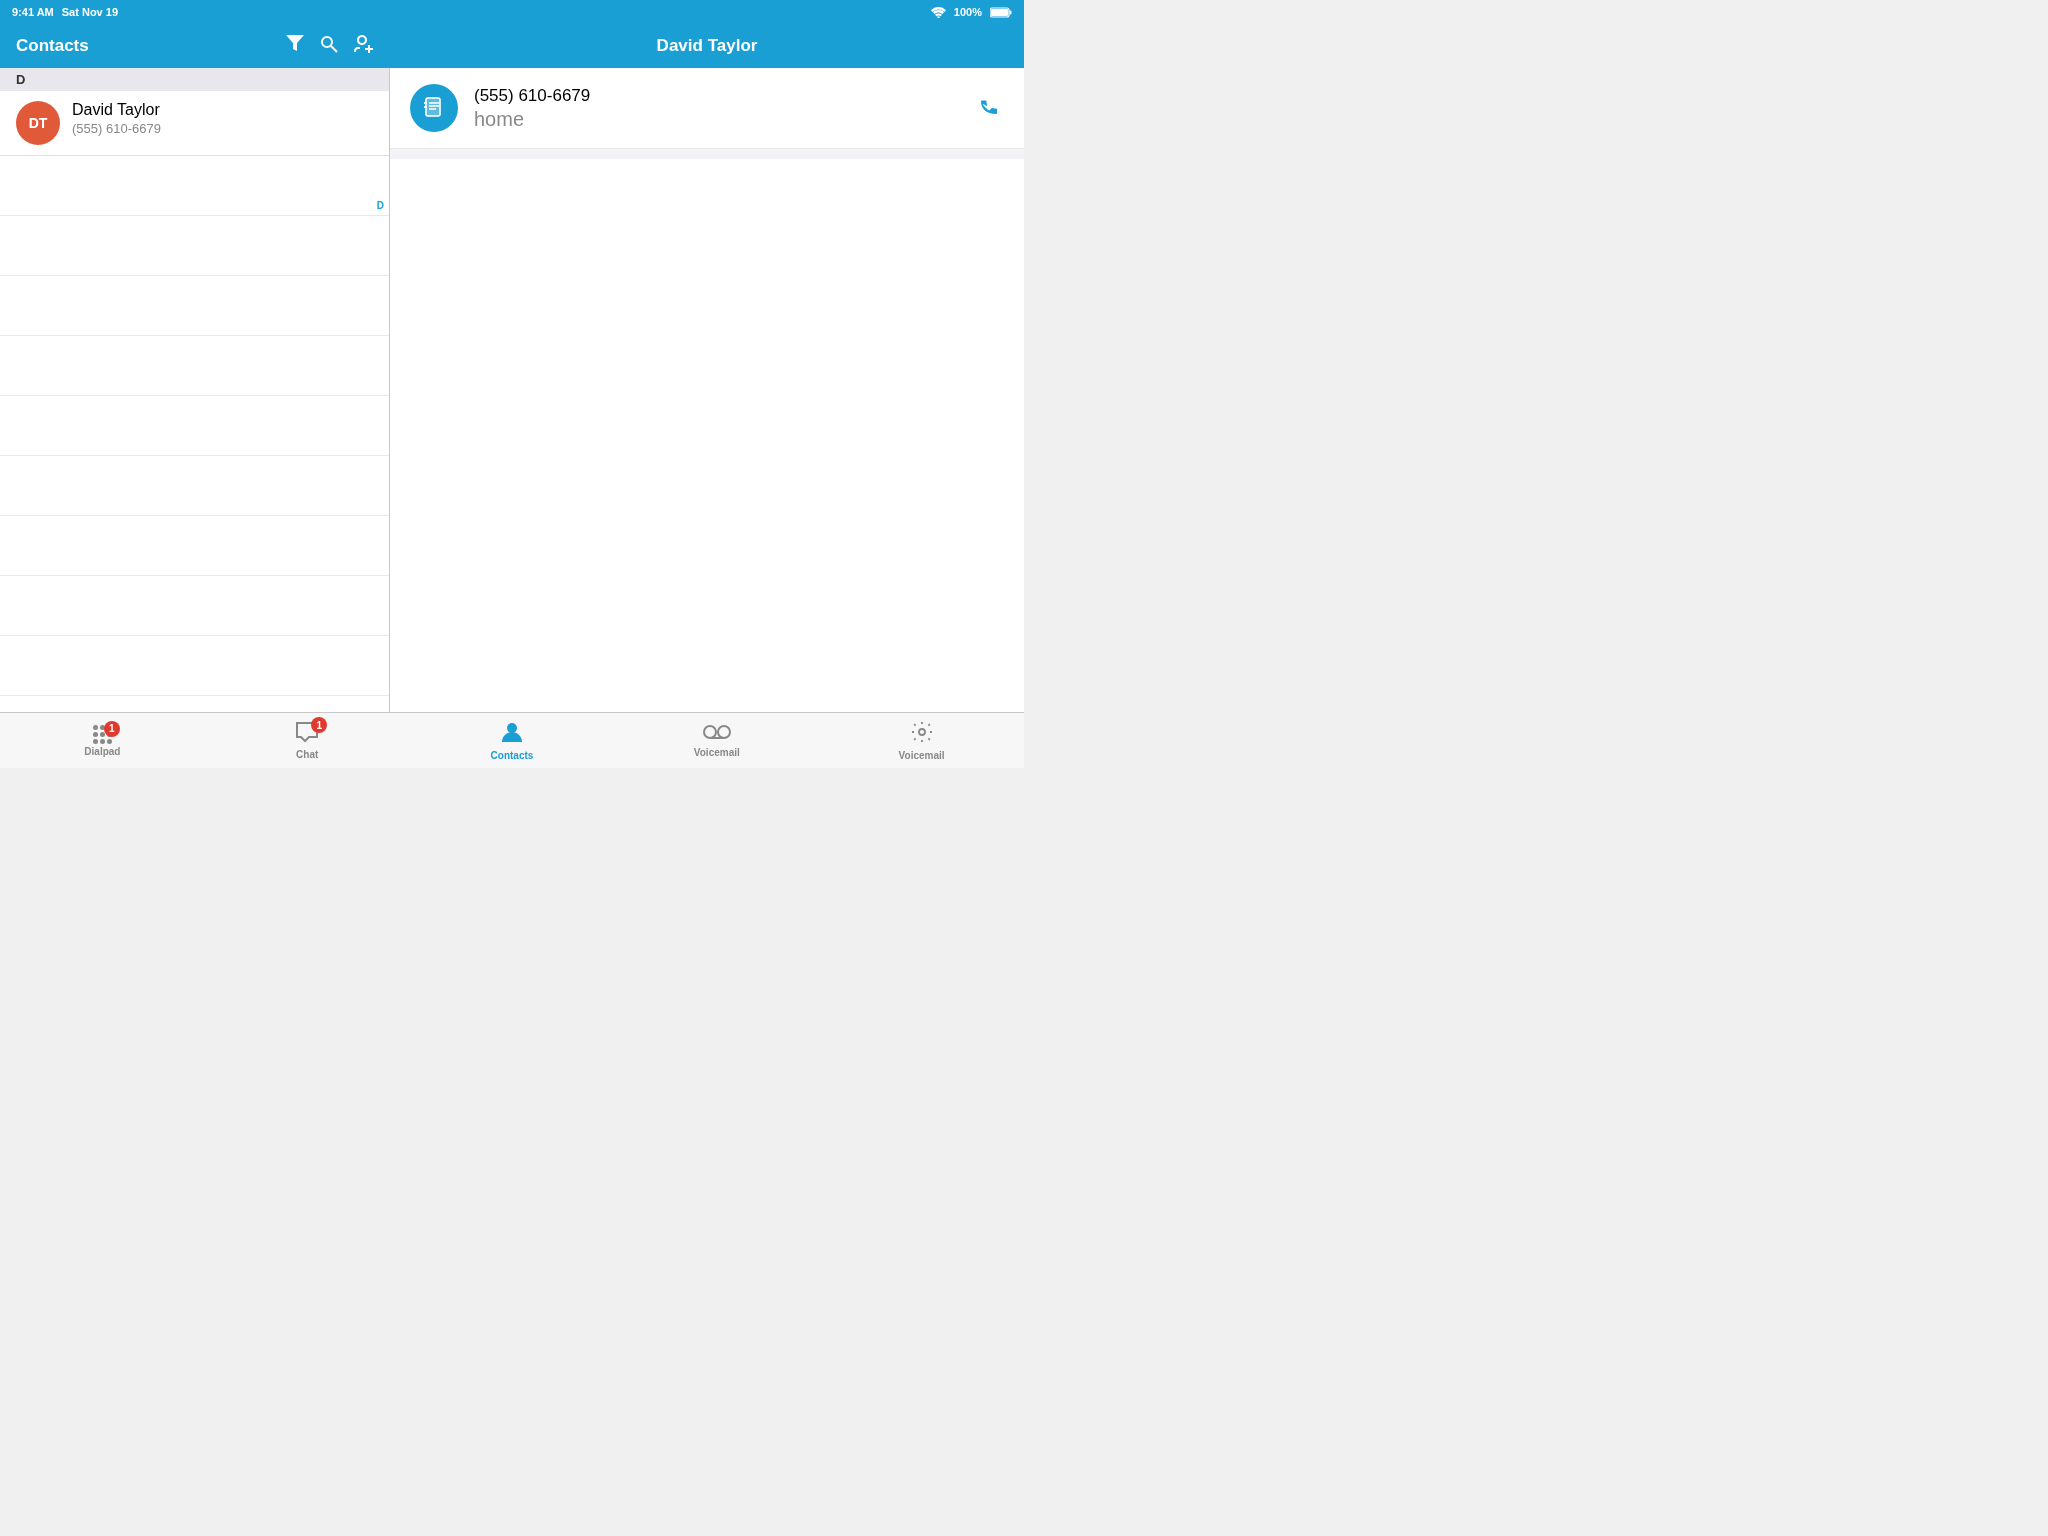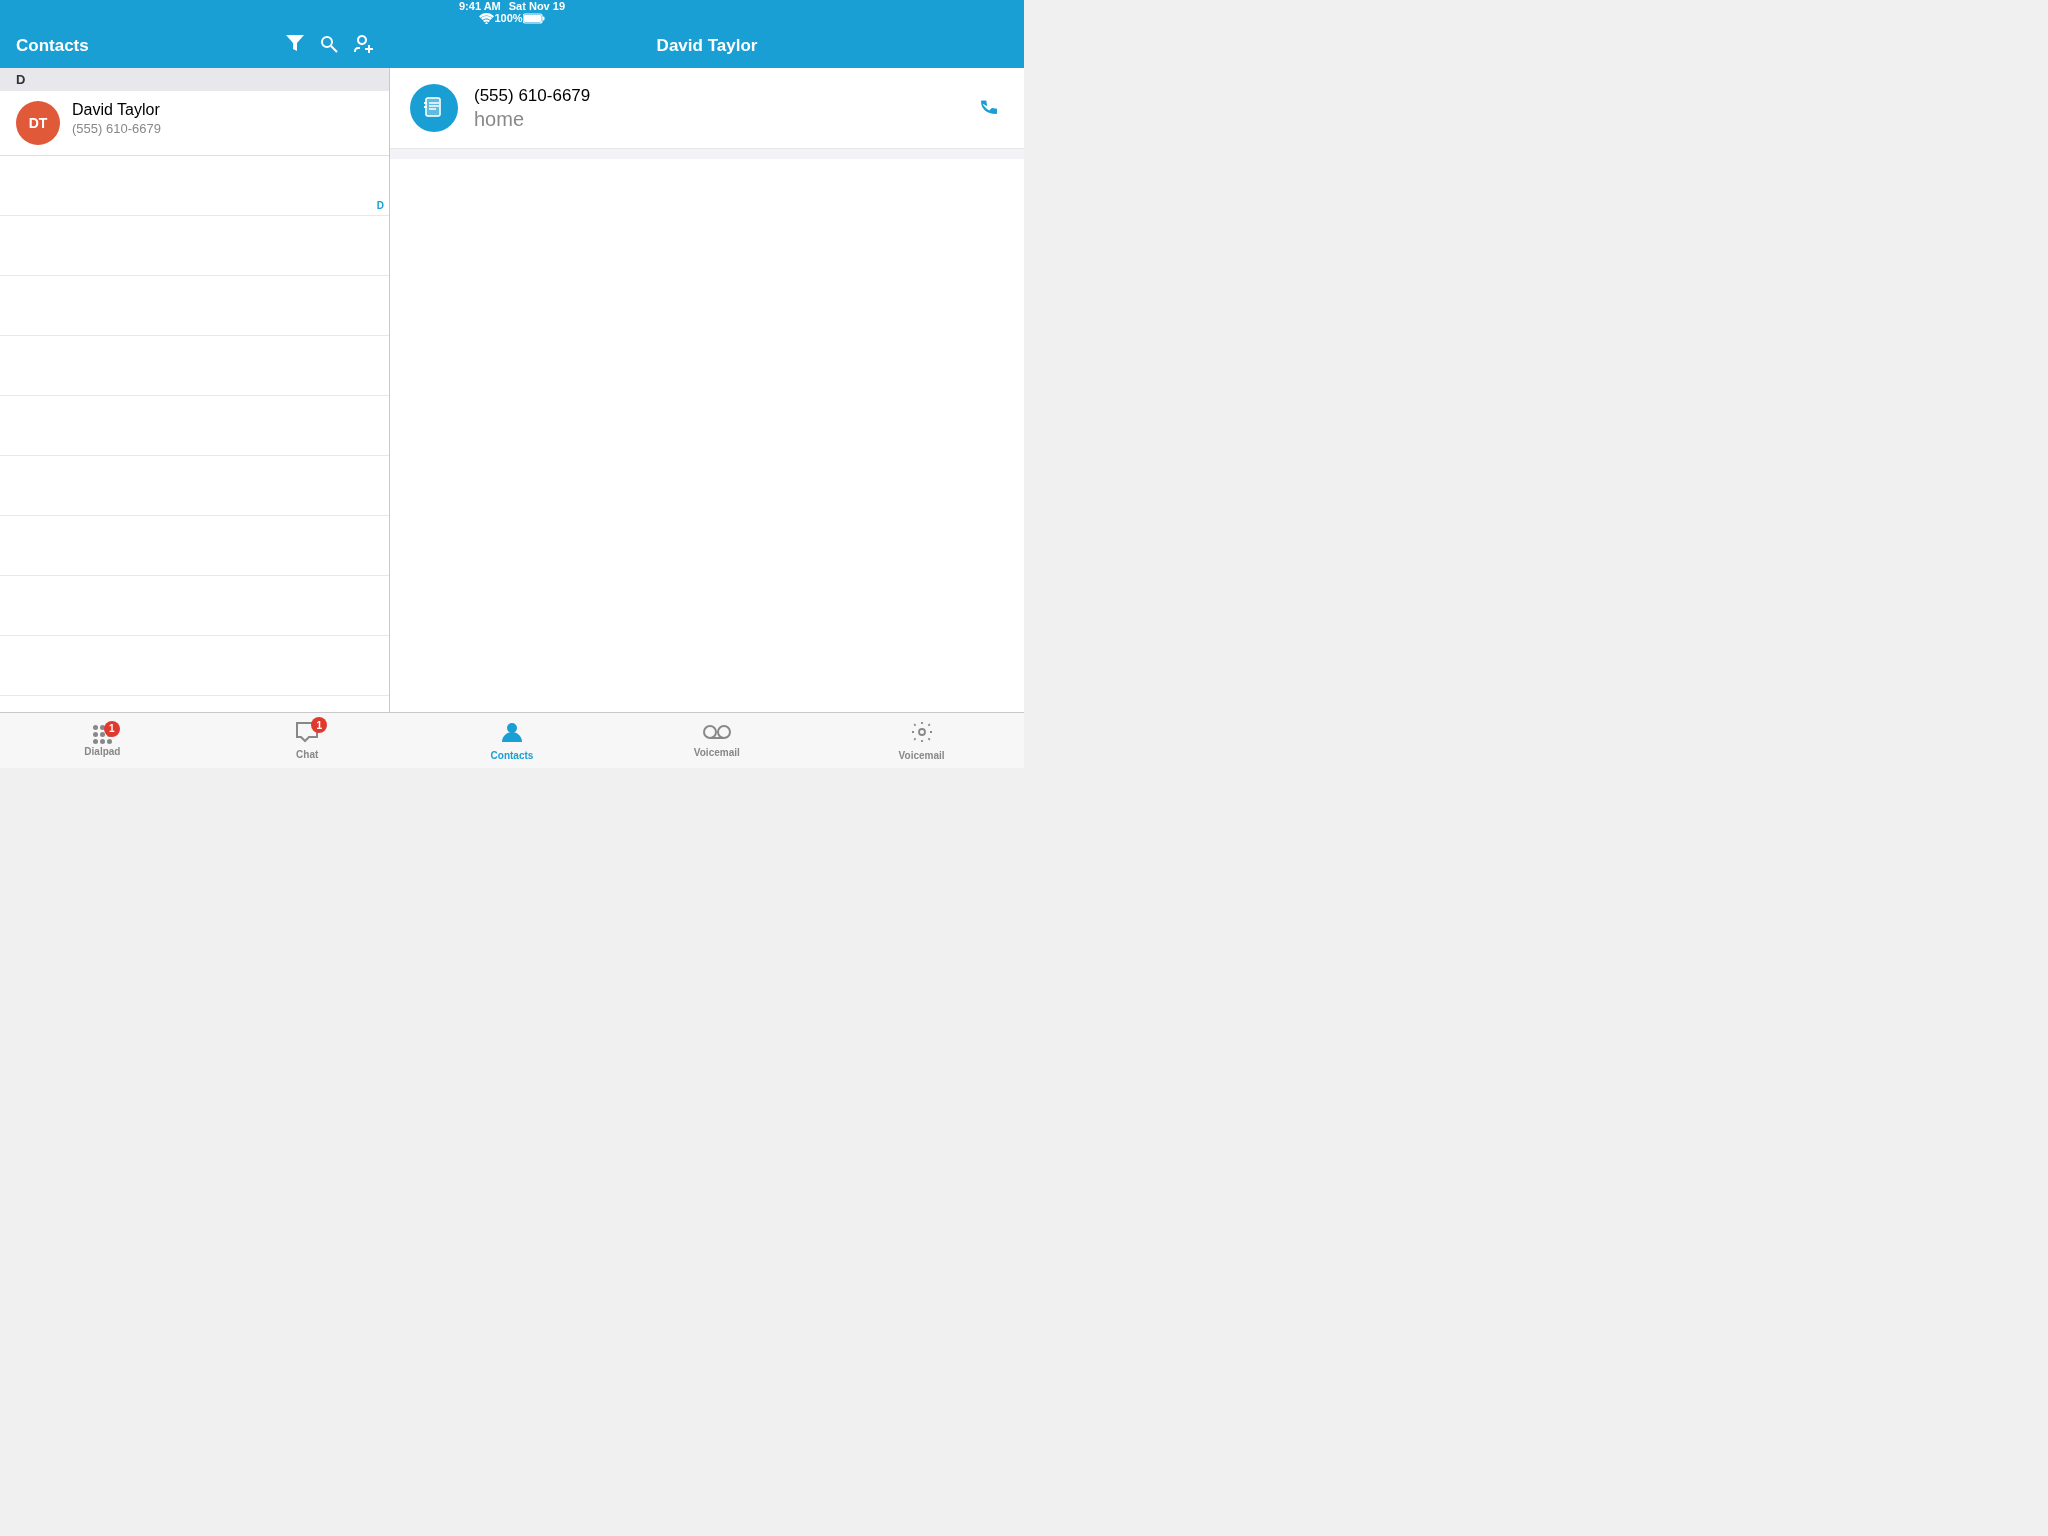--- a/index.html
+++ b/index.html
@@ -16,24 +16,23 @@
     .status-bar {
       background: #1a9fd4;
       color: white;
       height: 24px;
       display: flex;
       align-items: center;
       justify-content: space-between;
       padding: 0 12px;
       font-size: 11px;
       font-weight: 600;
-      flex-direction: column;
     }
     .status-bar-left { display: flex; gap: 8px; }
-    .status-bar-right { display: flex; align-items: center; gap: 0; justify-content: flex-end; }
+    .status-bar-right { display: flex; align-items: center; gap: 8px; justify-content: flex-end; }
 
     
     .main-header {
       background: #1a9fd4;
       height: 44px;
       display: flex;
       align-items: center;
     }
     .left-header {
       width: 390px;

